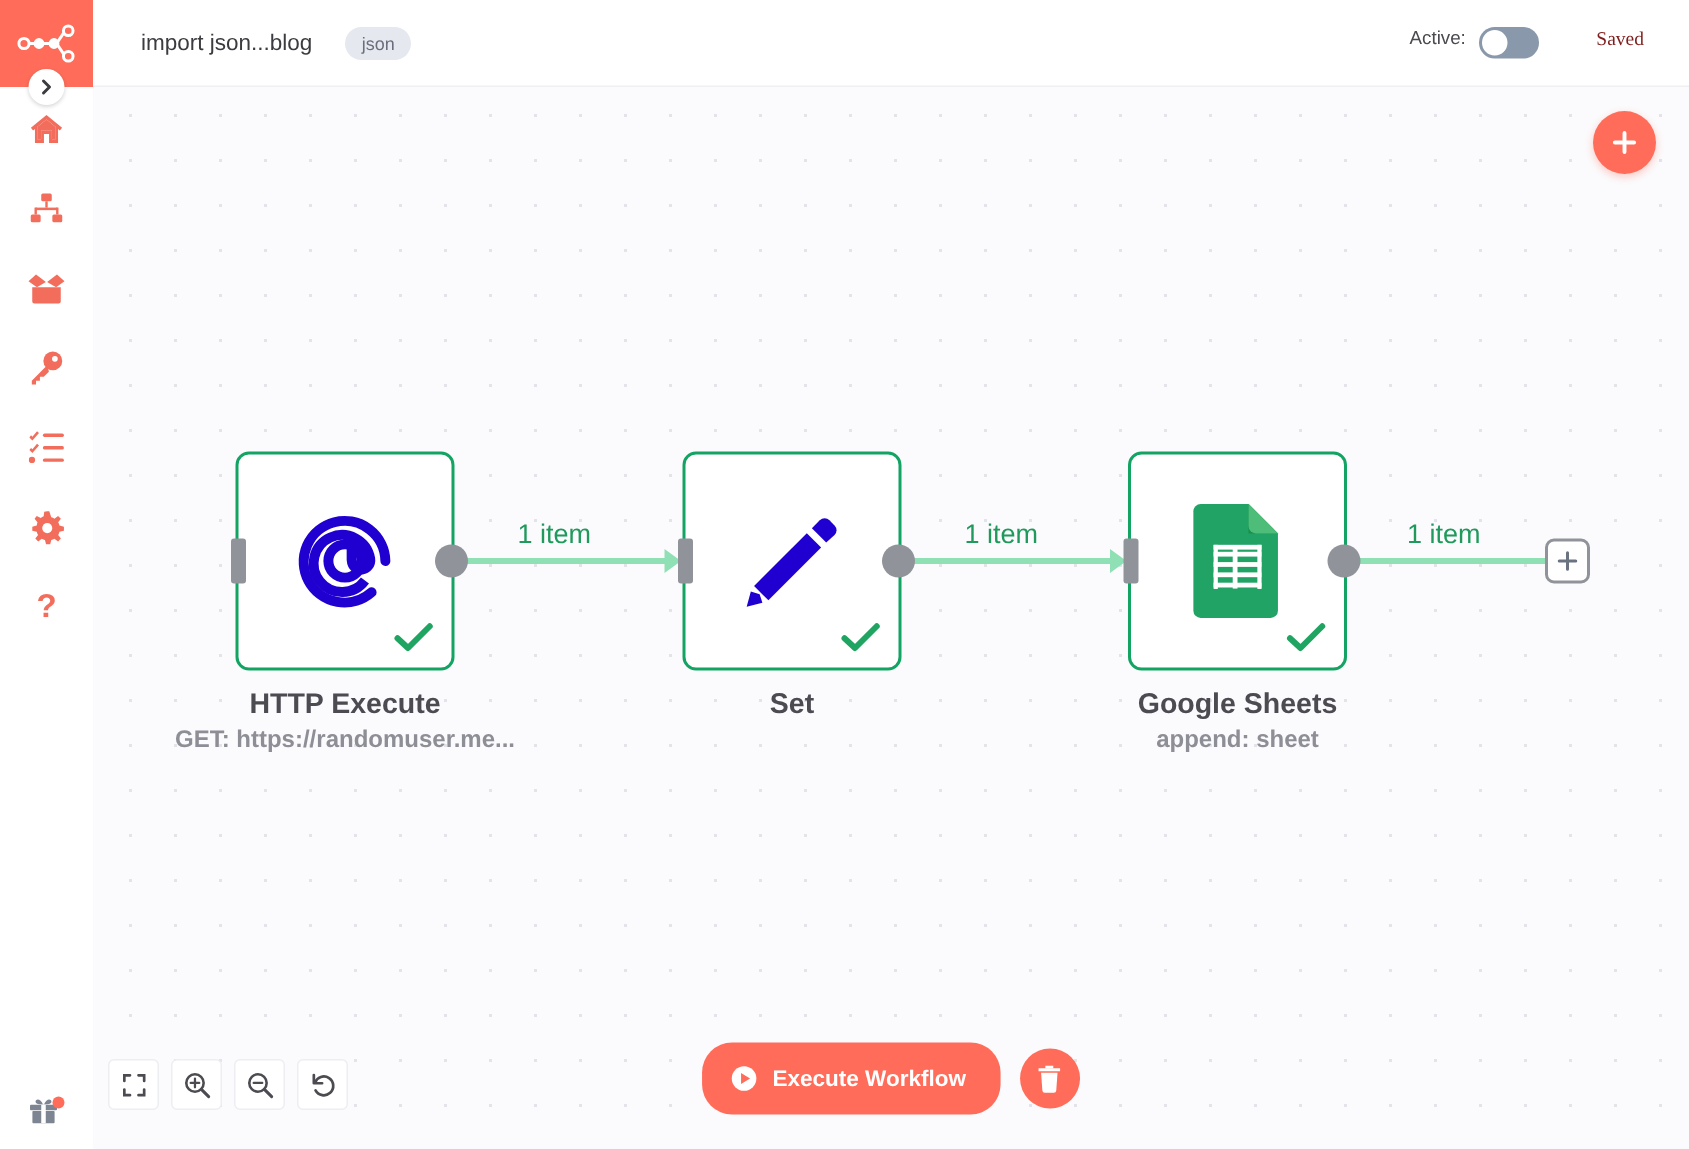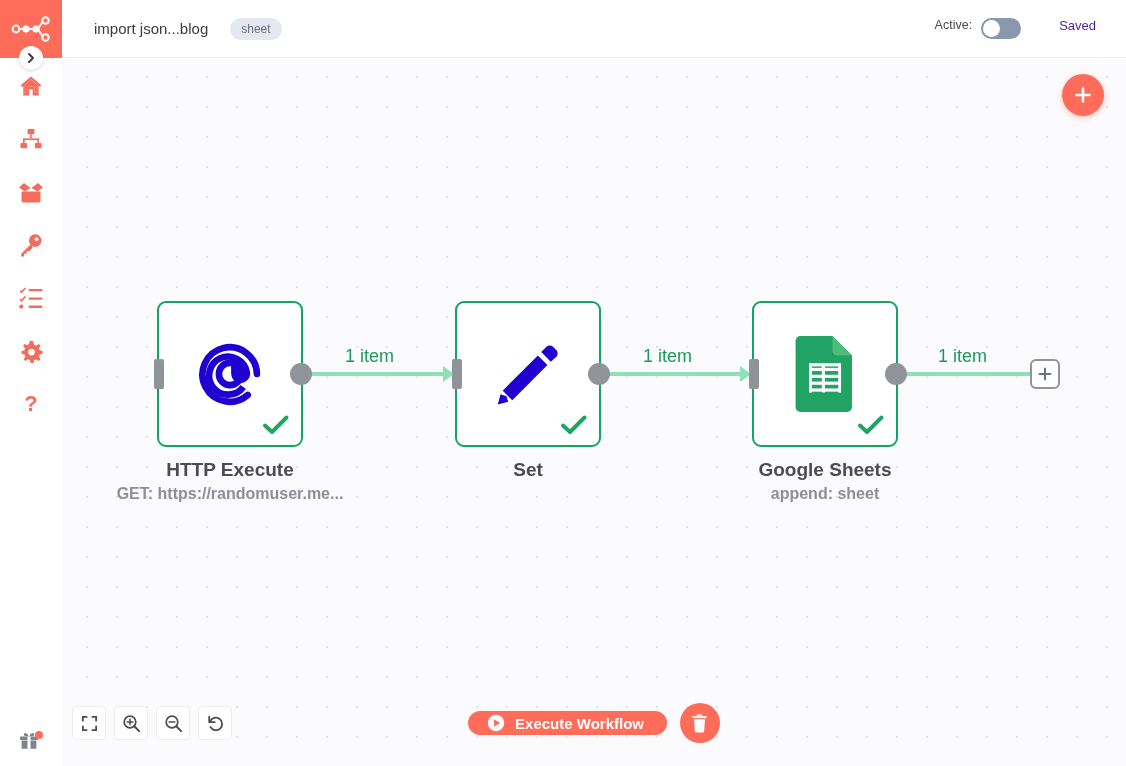--- a/index.html
+++ b/index.html
@@ -64,21 +64,21 @@
   }
   #active-label { font-size: 12.5px; color: #4a4a50; margin-right: 9px; }
   #active-toggle {
     width: 40px; height: 21px; border-radius: 11px;
     background: #8a98ab; position: relative; cursor: pointer;
   }
   #active-toggle .knob {
     position: absolute; left: 2px; top: 2px;
     width: 17px; height: 17px; border-radius: 50%; background: #fff;
   }
-  #saved-label { margin-left: 38px; font-size: 13px; color: #4c1d95; }
+  #saved-label { margin-left: 38px; font-size: 13px; color: #7f1d1d; font-family: Liberation Serif, serif; }
 
   
   #canvas {
     position: absolute; left: 62px; top: 58px;
     width: 1064px; height: 708px;
     background-color: #fbfbfd;
     background-image: radial-gradient(circle, #e3e3ea 1.2px, transparent 1.3px);
     background-size: 30px 30px;
     background-position: 10px 4px;
     overflow: hidden;
@@ -150,21 +150,21 @@
     width: 34px; height: 34px; border-radius: 4px;
     background: #fff; border: 1px solid #eceef2;
     display: flex; align-items: center; justify-content: center;
     cursor: pointer;
   }
   #exec-bar {
     position: absolute; left: 50%; transform: translateX(-50%);
     bottom: 23px; display: flex; align-items: center; gap: 13px;
   }
   #exec-btn {
-    height: 24px; border-radius: 20px; background: #ff6d5a; color: #fff;
+    height: 48px; border-radius: 20px; background: #ff6d5a; color: #fff;
     display: flex; align-items: center; gap: 10px;
     padding: 0 23px 0 19px; font-size: 15px; font-weight: 700;
     border: none; cursor: pointer; font-family: inherit;
   }
   #delete-btn {
     width: 40px; height: 40px; border-radius: 50%; background: #ff6d5a;
     display: flex; align-items: center; justify-content: center;
     border: none; cursor: pointer;
   }
 </style>
@@ -269,21 +269,21 @@
           <path d="M8.2 6.2 C6 6.2 5 4.6 6.2 3.4 7.3 2.3 9.5 3.4 10.6 6.2z"></path>
           <path d="M13.8 6.2 C16 6.2 17 4.6 15.8 3.4 14.7 2.3 12.5 3.4 11.4 6.2z"></path>
         </g>
         <circle cx="21" cy="5" r="4" fill="#ff6d5a"></circle>
       </svg>
     </div>
   </nav>
 
   <header id="header">
     <div id="wf-title">import json...blog</div>
-    <div id="wf-tag">sheet</div>
+    <div id="wf-tag">json</div>
     <div id="header-right">
       <span id="active-label">Active:</span>
       <div id="active-toggle">
         <div class="knob"></div>
       </div>
       <span id="saved-label">Saved</span>
     </div>
   </header>
 
   <main id="canvas">

